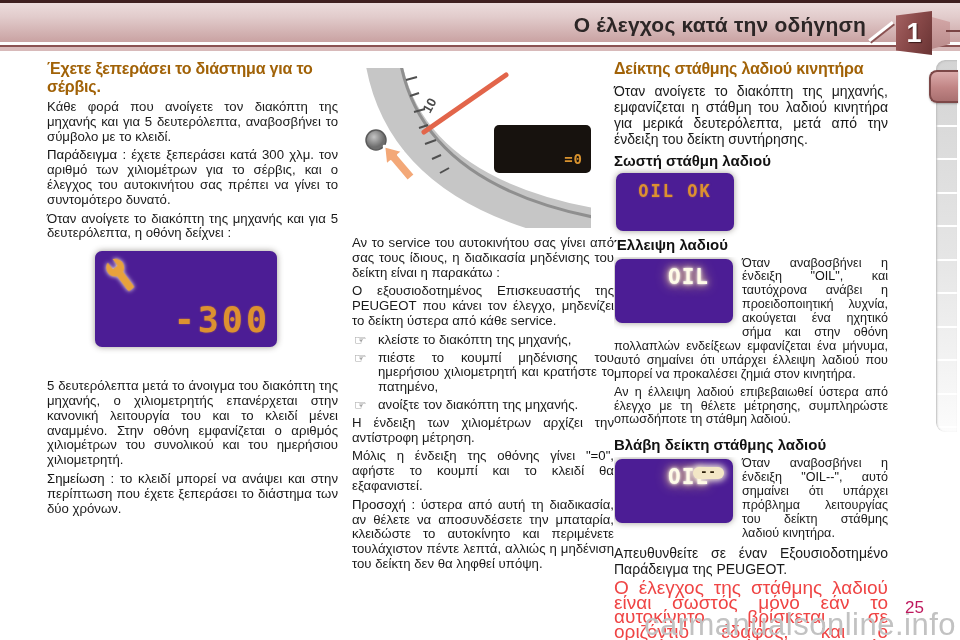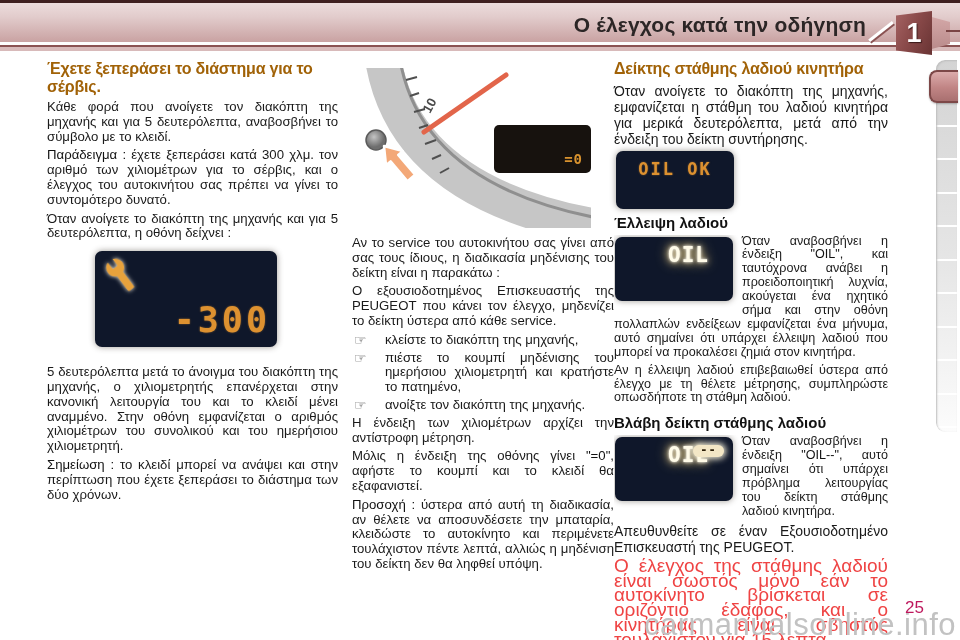--- a/index.html
+++ b/index.html
@@ -63,25 +63,25 @@
   .col3 { left:614px; width:274px; }
   h2.sec { font-size:16px; line-height:17.5px; margin:0 0 5px; color:#a16207; letter-spacing:-0.2px; }
   h3.sub { font-size:15px; line-height:16px; margin:6px 0 4px; color:#111; }
   p.body { font-size:13.2px; line-height:14.8px; margin:0 0 4px; text-align:justify; color:#1a1a1a; }
   .col3 p.body { font-size:14px; line-height:16px; }
   p.bold-note { font-weight:normal; font-size:19px; line-height:14.8px; text-align:justify; color:#ef4444; }
   b.lbl { font-weight:normal; color:#111; }
   
   .bullet { display:flex; margin:0 0 3px; }
   .bullet .hand { flex:0 0 26px; font-size:14px; color:#555; line-height:14.8px; padding-left:2px; }
-  .bullet .btxt { flex:1; font-size:13.2px; line-height:14.8px; text-align:justify; color:#1a1a1a;margin-left:7px; }
-  
-  .lcd { background:#0f172a; border-radius:7px; box-shadow:0 0 6px rgba(40,30,20,.45); }
+  .bullet .btxt { flex:1; font-size:13.2px; line-height:14.8px; text-align:justify; color:#1a1a1a; }
+  
+  .lcd { background:#4c1d95; border-radius:7px; box-shadow:0 0 6px rgba(40,30,20,.45); }
   .seg { font-family:"DejaVu Sans Mono", monospace; font-weight:bold; color:#dd9130; }
-  .lcd-service { position:relative; width:182px; height:96px; margin:10px 0 18px 48px;text-align:center; }
+  .lcd-service { position:relative; width:182px; height:96px; margin:10px 0 32px 48px;text-align:center; }
   .lcd-service .seg-digits {
     position:absolute; right:7px; bottom:7px; font-size:35px; letter-spacing:3px;
     text-shadow:0 0 2px rgba(221,145,48,.6);
   }
   .wrench { position:absolute; left:9px; top:7px; width:33px; height:33px;
     filter:drop-shadow(0 0 2px #fff8e8); transform:rotate(8deg); }
   .gauge-wrap { width:235px; height:160px; margin:8px 0 8px 4px; }
   .lcd-ok { width:118px; height:58px; margin:1px 0 5px 2px; text-align:center; padding-top:8px; }
   .lcd-ok .seg { font-size:17px; letter-spacing:2px; text-shadow:0 0 2px rgba(221,145,48,.55); }
   .wrap { overflow:hidden; }
@@ -190,20 +190,21 @@
 
     <p class="body">Η ένδειξη των χιλιομέτρων αρχίζει την αντίστροφη μέτρηση.</p>
     <p class="body"><span>Μόλις η ένδειξη της οθόνης γίνει </span><b class="lbl">"=0"</b><span>, αφήστε το κουμπί και το κλειδί θα εξαφανιστεί.</span></p>
     <p class="body"><b class="lbl">Προσοχή : </b><span>ύστερα από αυτή τη διαδικασία, αν θέλετε να αποσυνδέσετε την μπαταρία, κλειδώστε το αυτοκίνητο και περιμένετε τουλάχιστον πέντε λεπτά, αλλιώς η μηδένιση του δείκτη δεν θα ληφθεί υπόψη.</span></p>
   </div>
 
   <div class="col col3">
     <h2 class="sec">Δείκτης στάθμης λαδιού κινητήρα</h2>
     <p class="body">Όταν ανοίγετε το διακόπτη της μηχανής, εμφανίζεται η στάθμη του λαδιού κινητήρα για μερικά δευτερόλεπτα, μετά από την ένδειξη του δείκτη συντήρησης.</p>
 
+    <h3 class="sub">Σωστή στάθμη λαδιού</h3>
     <div class="lcd lcd-ok">
       <span class="seg">OIL OK</span>
     </div>
 
     <h3 class="sub">Έλλειψη λαδιού</h3>
     <div class="wrap">
       <div class="lcd lcd-float">
         <span class="oil-glow">OIL</span>
       </div>
       <p class="body"><span>Όταν αναβοσβήνει η ένδειξη </span><b class="lbl">"OIL"</b><span>, και ταυτόχρονα ανάβει η προειδοποιητική λυχνία, ακούγεται ένα ηχητικό σήμα και στην οθόνη πολλαπλών ενδείξεων εμφανίζεται ένα μήνυμα, αυτό σημαίνει ότι υπάρχει έλλειψη λαδιού που μπορεί να προκαλέσει ζημιά στον κινητήρα.</span></p>
@@ -211,19 +212,19 @@
     </div>
 
     <h3 class="sub">Βλάβη δείκτη στάθμης λαδιού</h3>
     <div class="wrap">
       <div class="lcd lcd-float">
         <span class="oil-glow">OIL</span>
         <span class="dash-pill">--</span>
       </div>
       <p class="body"><span>Όταν αναβοσβήνει η ένδειξη </span><b class="lbl">"OIL--"</b><span>, αυτό σημαίνει ότι υπάρχει πρόβλημα λειτουργίας του δείκτη στάθμης λαδιού κινητήρα.</span></p>
     </div>
-    <p class="body">Απευθυνθείτε σε έναν Εξουσιοδοτημένο Επισκευαστή της PEUGEOT.</p>
+    <p class="body">Απευθυνθείτε σε έναν Εξουσιοδοτημένο Παράδειγμα της PEUGEOT.</p>
     <p class="bold-note">Ο έλεγχος της στάθμης λαδιού είναι σωστός μόνο εάν το αυτοκίνητο βρίσκεται σε οριζόντιο έδαφος, και ο κινητήρας είναι σβηστός τουλάχιστον για 15 λεπτά.</p>
   </div>
 
   <div class="watermark">carmanualsonline.info</div>
   <div class="page-number">25</div>
 </div>
 
 </body></html>

